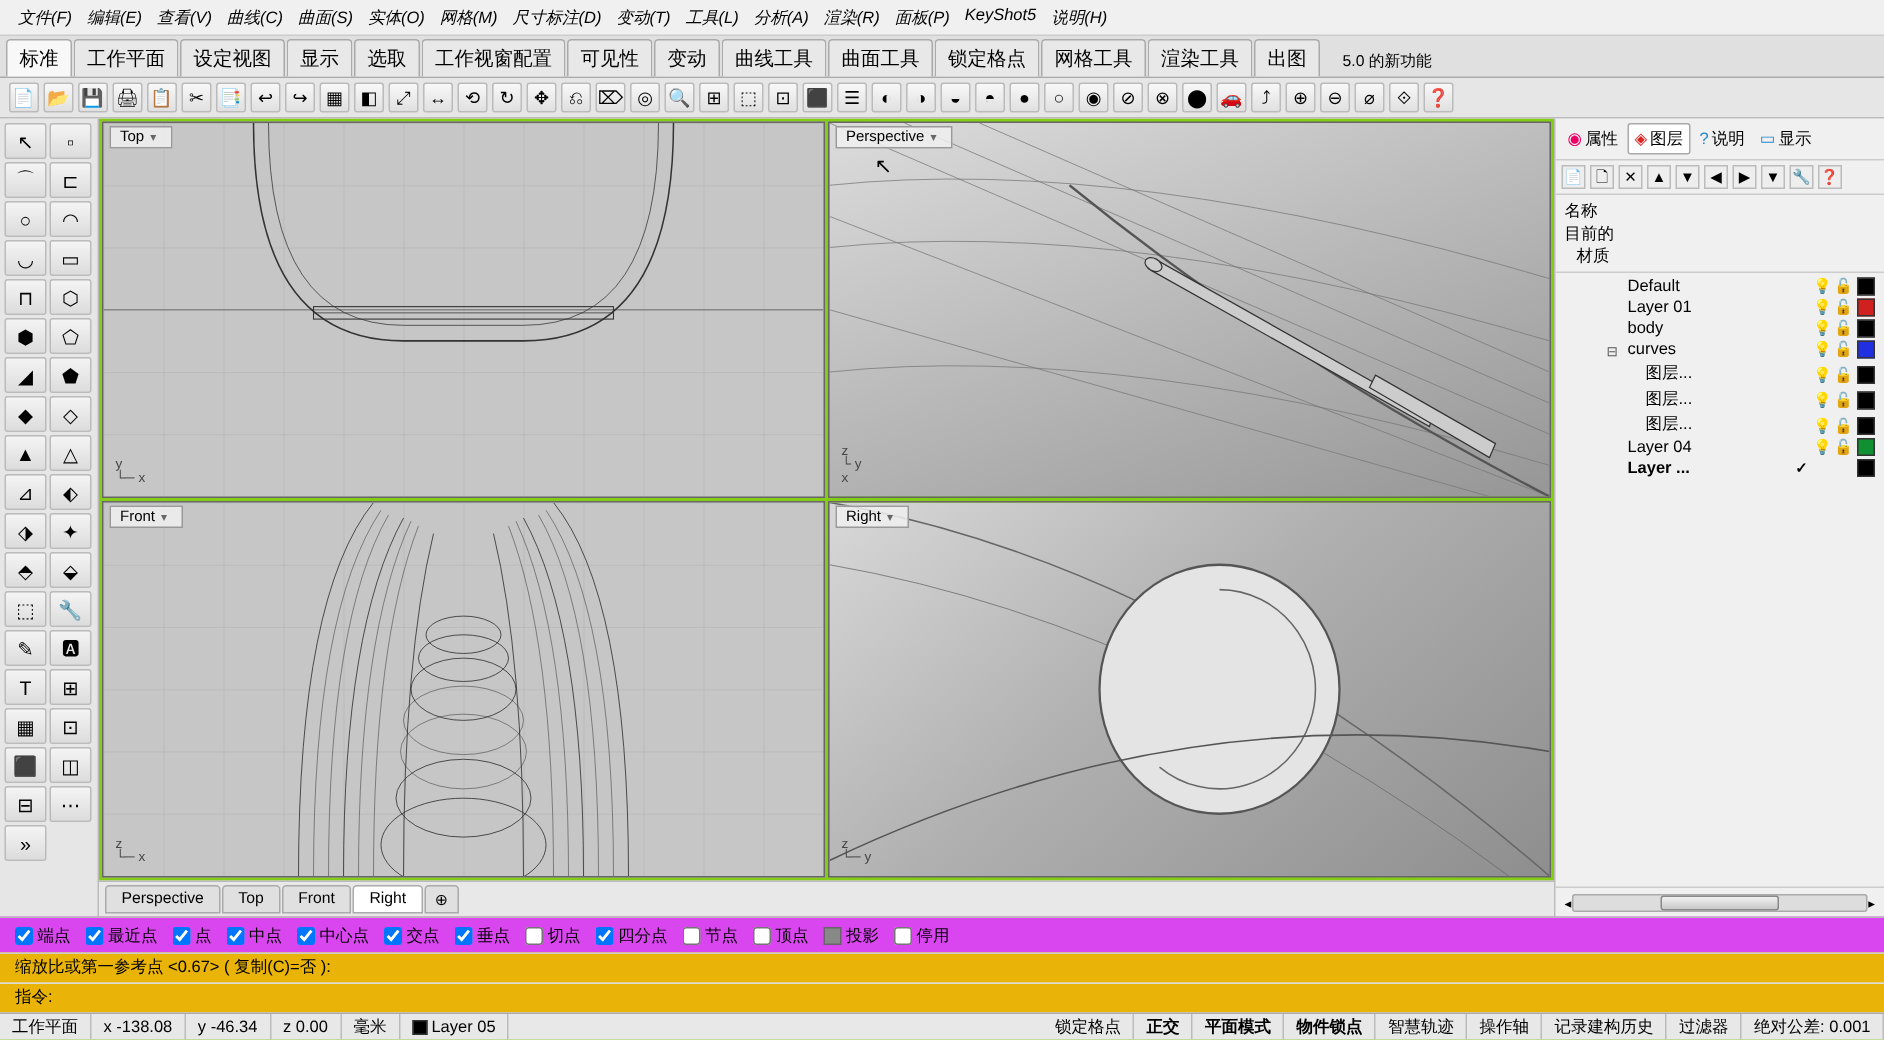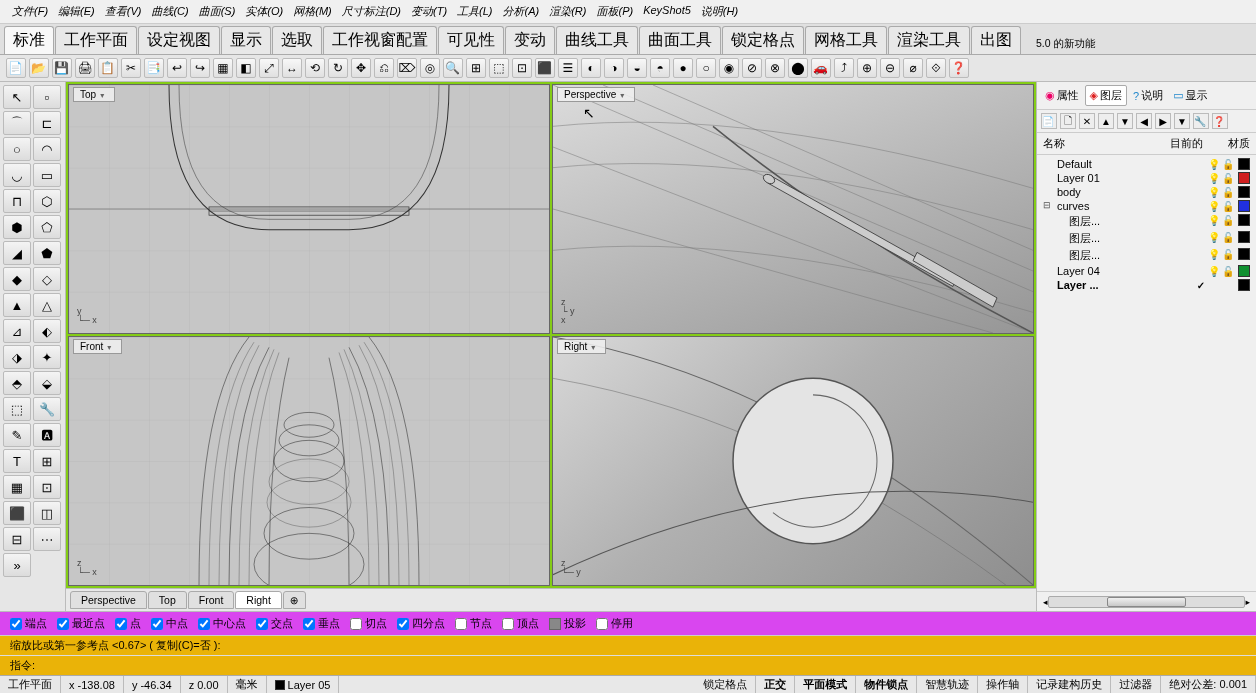--- a/index.html
+++ b/index.html
@@ -1,20 +1,20 @@
 <!DOCTYPE html>
 <html><head>
 <meta charset="utf-8">
 <style>
 * { margin: 0; padding: 0; box-sizing: border-box; font-family: "Microsoft YaHei", Arial, sans-serif; font-size: 11px; }
 body { background: #e8e8e8; width: 1256px; height: 693px; overflow: hidden; display: flex; flex-direction: column; }
 .menubar { display: flex; background: #f0f0f0; padding: 2px 8px; border-bottom: 1px solid #ccc; gap: 2px; }
 .menu-item { padding: 2px 4px; cursor: pointer; font-style: italic; }
 .tabbar { display: flex; background: #e0e0e0; border-bottom: 1px solid #aaa; padding: 2px 4px 0 4px; gap: 0; align-items: end; }
-.tab { padding: 3px 8px; background: #e8e8e8; border: 1px solid #aaa; border-bottom: none; cursor: pointer; border-radius: 3px 3px 0 0; margin-right: 1px; font-size: 16px; }
+.tab { padding: 3px 8px; background: #e8e8e8; border: 1px solid #aaa; border-bottom: none; cursor: pointer; border-radius: 3px 3px 0 0; margin-right: 1px; font-size: 13px; }
 .tab.active { background: #f8f8f8; }
 .toolbar { display: flex; background: #e6e6e6; padding: 3px 6px; border-bottom: 1px solid #bbb; gap: 3px; align-items: center; }
 .tool-btn { width: 20px; height: 20px; background: linear-gradient(#f8f8f8,#e0e0e0); border: 1px solid #bbb; border-radius: 2px; cursor: pointer; display: flex; align-items: center; justify-content: center; font-size: 12px; }
 .main-area { flex: 1; display: flex; overflow: hidden; }
 .left-tools { width: 66px; background: #e6e6e6; display: flex; flex-wrap: wrap; align-content: flex-start; padding: 3px; gap: 2px; border-right: 1px solid #bbb; }
 .lt-btn { width: 28px; height: 24px; background: linear-gradient(#f4f4f4,#dcdcdc); border: 1px solid #bbb; border-radius: 2px; cursor: pointer; display:flex; align-items:center; justify-content:center; font-size:13px;}
 .viewports { flex: 1; display: flex; flex-direction: column; background: #84cc16; }
 .vp-grid { flex: 1; display: grid; grid-template-columns: 1fr 1fr; grid-template-rows: 1fr 1fr; gap: 2px; padding: 2px; }
 .viewport { background: #c6c6c6; position: relative; overflow: hidden; border: 1px solid #666; }
 .vp-label { position: absolute; top: 2px; left: 4px; background: rgba(240,240,240,0.85); padding: 1px 10px 1px 6px; font-size: 10px; border: 1px solid #999; cursor: pointer; z-index: 5;}
@@ -22,26 +22,26 @@
 .vp-tabs { display: flex; background: #e8e8e8; padding: 2px 4px; gap: 0; border-top: 1px solid #bbb; }
 .vp-tab { padding: 2px 10px; background: #e0e0e0; border: 1px solid #aaa; border-radius: 3px 3px 0 0; cursor: pointer; font-size: 10.5px; margin-right:1px;}
 .vp-tab.active { background: #fff; }
 .vp-tab.add { padding: 2px 6px; }
 .right-panel { width: 220px; background: #f0f0f0; border-left: 1px solid #bbb; display: flex; flex-direction: column; }
 .rp-tabs { display: flex; padding: 3px 4px; gap: 2px; border-bottom: 1px solid #ccc; }
 .rp-tab { display: flex; align-items: center; gap: 2px; padding: 2px 4px; cursor: pointer; font-size: 10.5px;}
 .rp-tab.active { background: #fff; border: 1px solid #aaa; border-radius: 2px; }
 .rp-toolbar { display: flex; padding: 3px 4px; gap: 3px; border-bottom: 1px solid #ccc; }
 .rp-tb { width: 16px; height: 16px; border: 1px solid #bbb; background:#eee; cursor:pointer; display:flex; align-items:center; justify-content:center; font-size:10px;}
-.layer-header { display: flex; padding: 3px 6px; border-bottom: 1px solid #ccc; font-size: 10.5px; }
+.layer-header { display: flex; padding: 3px 6px; border-bottom: 1px solid #ccc; font-size: 10.5px; flex-direction: column; }
 .lh-name { flex: 1; }
 .lh-cur { width: 50px; }
 .lh-mat { width: 30px; text-align: right; }
 .layer-list { flex: 1; overflow: auto; padding: 2px 4px; }
-.layer-row { display: flex; align-items: flex-start; padding: 1px 2px; font-size: 11px; cursor: pointer; }
+.layer-row { display: flex; align-items: flex-end; padding: 1px 2px; font-size: 11px; cursor: pointer; margin-left: 28px; }
 .layer-row.active { font-weight: bold; }
 .layer-row .indent { width: 12px; }
 .layer-row .exp { width: 12px; font-size:9px; color:#555; cursor:pointer;}
 .layer-row .lname { flex: 1; padding-left:2px;}
 .layer-row .ico { width: 14px; height: 12px; display:flex; align-items:center; justify-content:center; font-size:10px;}
 .layer-row .bulb { color: #e8c400; }
 .layer-row .lock { color: #666; }
 .layer-row .swatch { width: 12px; height: 12px; border: 1px solid #333; margin-left:2px;}
 .scroll-stub { height:20px; display:flex; align-items:center; padding:0 6px; border-top:1px solid #ccc;}
 .scroll-stub .bar { flex:1; height:12px; background:#ddd; border:1px solid #aaa; border-radius:2px; position:relative;}

